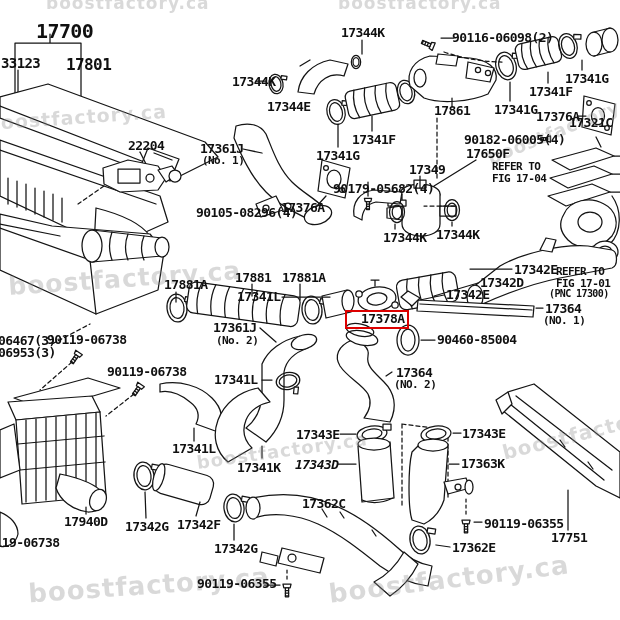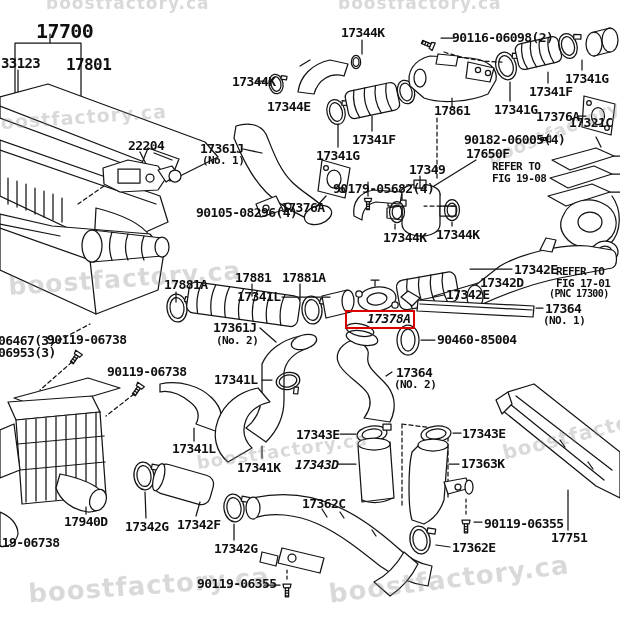--- a/index.html
+++ b/index.html
@@ -6,22 +6,22 @@
   body{width:620px;height:620px;background:#fff;overflow:hidden;position:relative;
        font-family:"DejaVu Sans Mono", monospace;}
   #canvas{position:absolute;inset:0;width:620px;height:620px;}
   #artwork{position:absolute;left:0;top:0;z-index:1;}
   #watermarks{position:absolute;inset:0;z-index:2;pointer-events:none;}
   .watermark{position:absolute;font-weight:bold;color:#8f8f8f;opacity:.33;
              letter-spacing:1px;white-space:nowrap;font-family:"DejaVu Sans", sans-serif;}
   #labels{position:absolute;inset:0;z-index:3;}
   .part-label{position:absolute;font-weight:bold;font-size:13px;letter-spacing:-0.6px;
               color:#101010;white-space:nowrap;line-height:1.05;}
-  .part-label.highlight{border:2.5px solid #dd0000;padding:0 3px 1px 20px;
-                        margin:-3px 12px 0 -5px;font-style:italic;}
+  .part-label.highlight{border:2.5px solid #dd0000;padding:0 3px 1px 14px;
+                        margin:-3px 12px 0 -5px;}
   svg *{vector-effect:non-scaling-stroke;}
 </style>
 </head>
 <body>
 
 <div id="canvas">
 
 <svg id="artwork" width="620" height="620" viewBox="0 0 620 620" fill="none" stroke="#141414" stroke-width="1.25" stroke-linejoin="round" stroke-linecap="round">
   <defs>
     <g id="bolt">
@@ -333,21 +333,21 @@
       <div class="part-label" style="left: 232px; top: 75px;">17344K</div>
       <div class="part-label" style="left: 565px; top: 72px;">17341G</div>
       <div class="part-label" style="left: 529px; top: 85px;">17341F</div>
       <div class="part-label" style="left: 494px; top: 103px;">17341G</div>
       <div class="part-label" style="left: 536px; top: 110px;">17376A</div>
       <div class="part-label" style="left: 434px; top: 104px;">17861</div>
       <div class="part-label" style="left: 569px; top: 116px;">17321C</div>
       <div class="part-label" style="left: 464px; top: 133px;">90182-06005(4)</div>
       <div class="part-label" style="left: 466px; top: 147px;">17650F</div>
       <div class="part-label" style="left: 492px; top: 161px; font-size: 11px;">REFER TO</div>
-      <div class="part-label" style="left: 492px; top: 173px; font-size: 11px;">FIG 19-08</div>
+      <div class="part-label" style="left: 492px; top: 173px; font-size: 11px;">FIG 17-04</div>
       <div class="part-label" style="left: 128px; top: 139px;">22204</div>
       <div class="part-label" style="left: 200px; top: 142px;">17361J</div>
       <div class="part-label" style="left: 202px; top: 155px; font-size: 11px;">(No. 1)</div>
       <div class="part-label" style="left: 352px; top: 133px;">17341F</div>
       <div class="part-label" style="left: 316px; top: 149px;">17341G</div>
       <div class="part-label" style="left: 409px; top: 163px;">17349</div>
       <div class="part-label" style="left: 333px; top: 182px;">90179-05682(4)</div>
       <div class="part-label" style="left: 281px; top: 201px;">17376A</div>
       <div class="part-label" style="left: 196px; top: 206px;">90105-08296(4)</div>
       <div class="part-label" style="left: 383px; top: 231px;">17344K</div>

